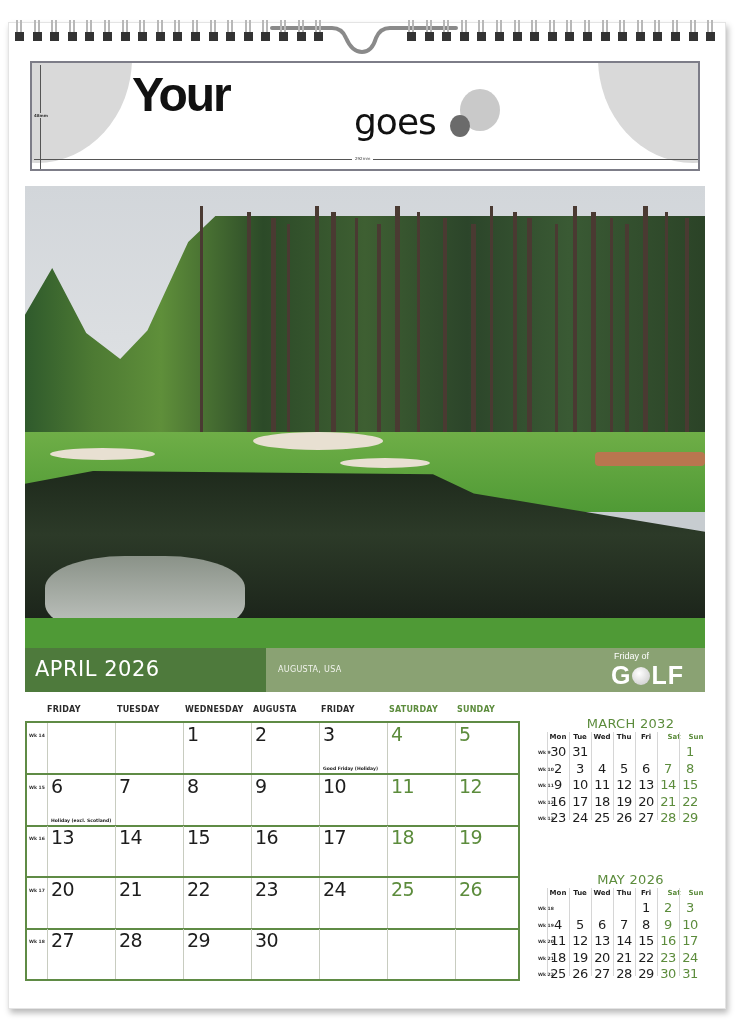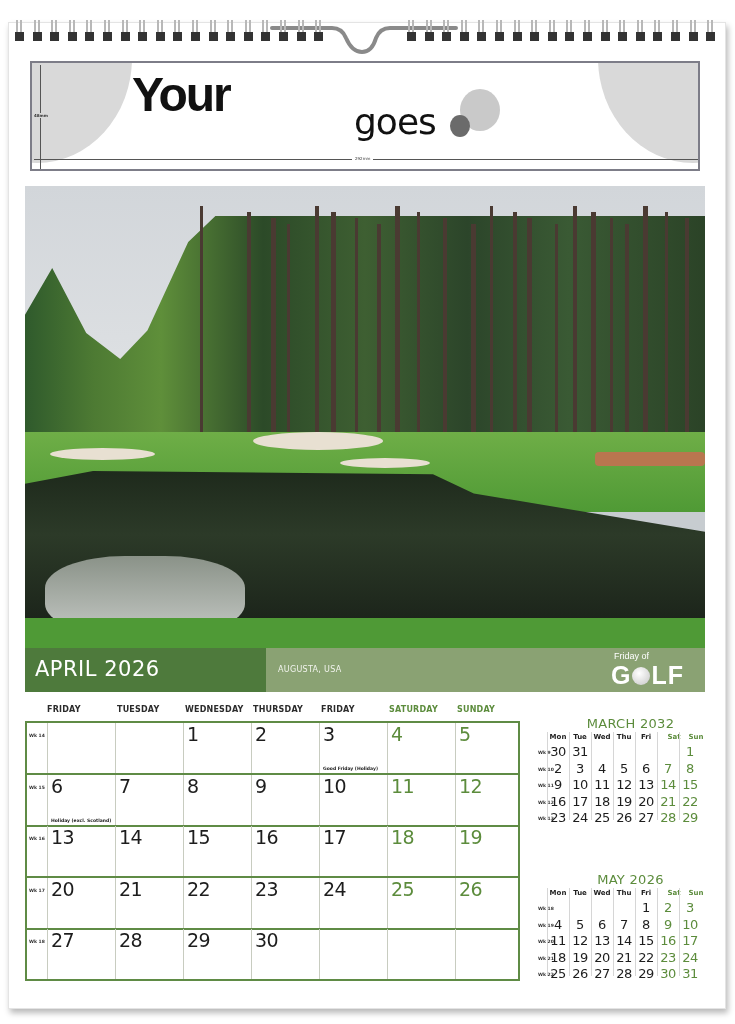--- a/index.html
+++ b/index.html
@@ -280,21 +280,21 @@
     <div class="location">AUGUSTA, USA</div>
     <div class="logo-small">Friday of</div>
     <div class="logo-big"><span>G</span><span class="logo-ball"></span><span>LF</span></div>
   </div>
 </div>
 
 <div class="daynames" id="daynames">
     <span class="dayname" style="left: 2px;">FRIDAY</span>
     <span class="dayname" style="left: 72px;">TUESDAY</span>
     <span class="dayname" style="left: 140px;">WEDNESDAY</span>
-    <span class="dayname" style="left: 208px;">THURSDAY</span>
+    <span class="dayname" style="left: 208px;">AUGUSTA</span>
     <span class="dayname" style="left: 276px;">FRIDAY</span>
     <span class="dayname we" style="left: 344px;">SATURDAY</span>
     <span class="dayname we" style="left: 412px;">SUNDAY</span>
   </div>
 
 <div class="grid" id="grid">
     <div class="row" style="top: 0px;">
       <div class="wk">Wk 14</div>
       <div class="cell" style="left: 20px; width: 68px;">
         <span class="num"></span>

